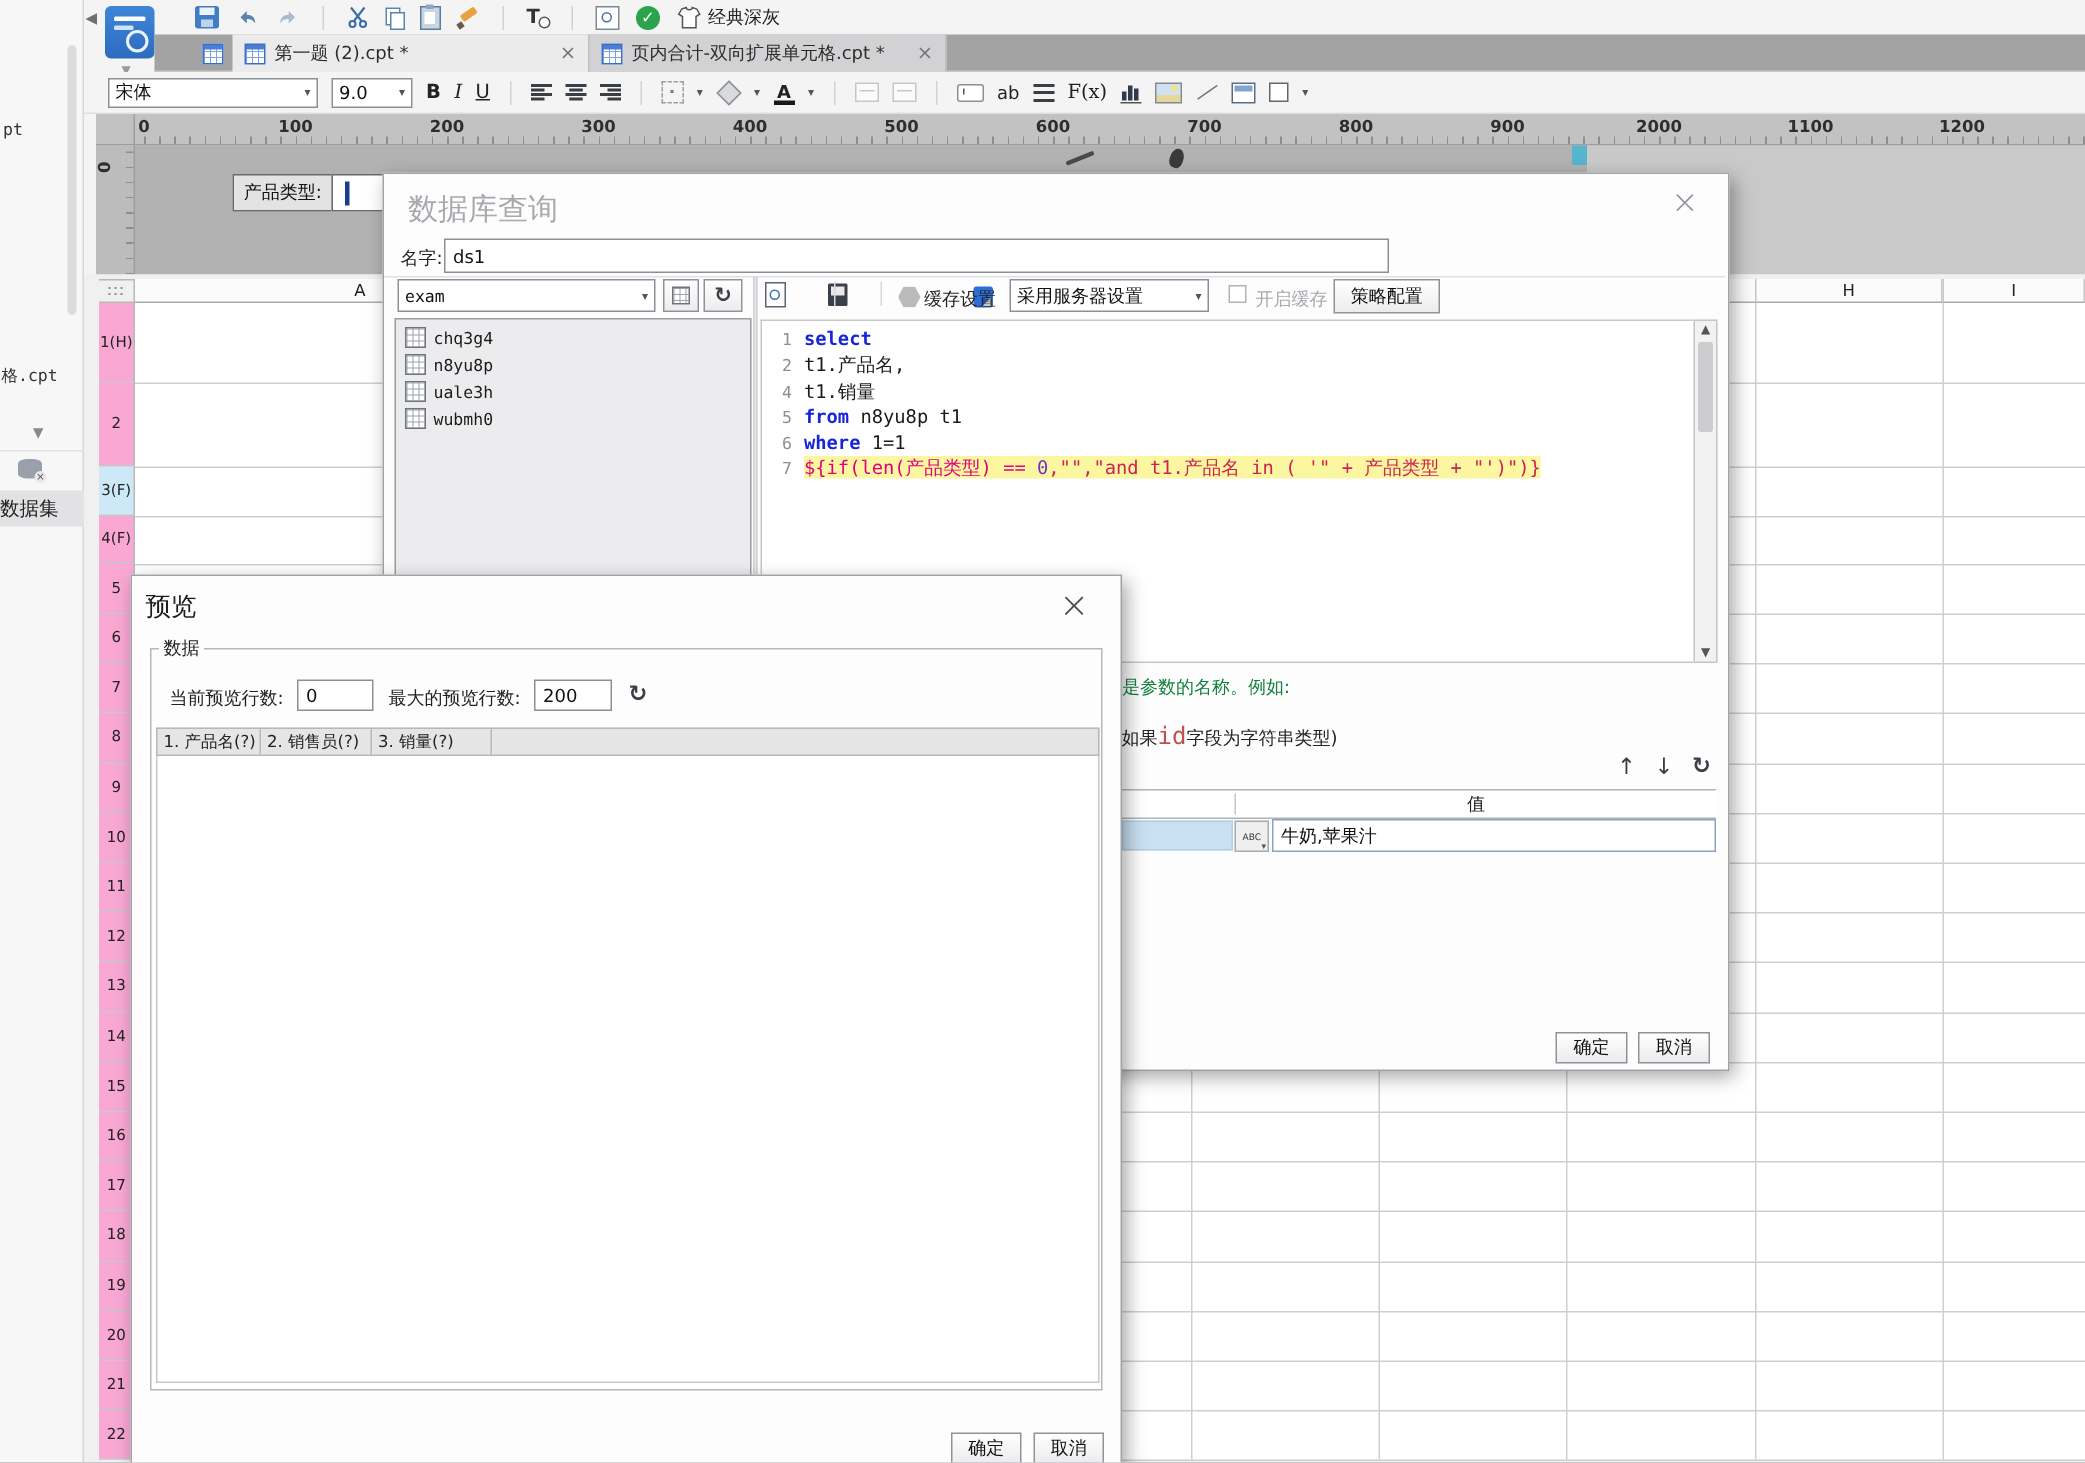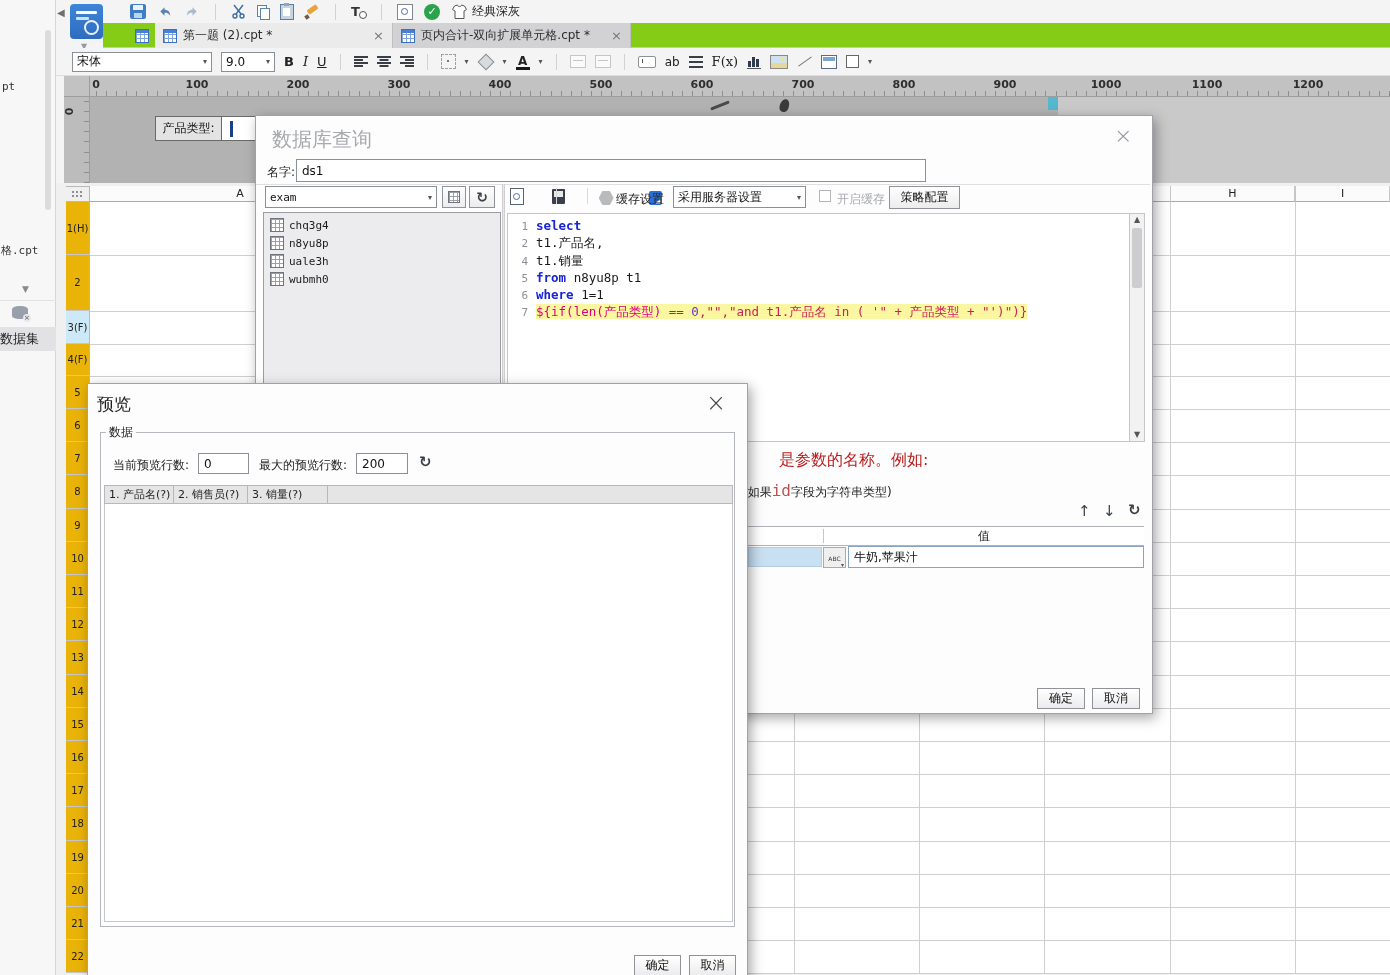--- a/index.html
+++ b/index.html
@@ -67,21 +67,21 @@
 .ic-dbx::after{content:"×";position:absolute;right:-3px;bottom:-3px;width:8px;height:8px;background:#e8e8e8;border-radius:50%;color:#555;font-size:7px;line-height:8px;text-align:center;}
 .ic-refresh{font-size:14px;color:#3a3f45;font-weight:bold;line-height:1;}
 .caret{font-size:8px;color:#555;}
 
 .tbox{background:#fff;border:1px solid #8a9097;box-sizing:border-box;display:flex;align-items:center;padding:0 5px;font-size:12px;color:#111;}
 .combo{background:#fff;border:1px solid #8a9097;box-sizing:border-box;display:flex;align-items:center;padding:0 4px;font-size:12px;color:#111;justify-content:space-between;}
 .btn{background:linear-gradient(#ffffff,#ececee);border:1px solid #8f9296;box-sizing:border-box;display:flex;align-items:center;justify-content:center;font-size:12px;color:#111;cursor:default;}
 .dialog{position:absolute;background:#fdfdfe;border:1px solid #9fa3a8;box-shadow:3px 4px 12px rgba(0,0,0,.35);}
 .dlg-close{font-size:22px;color:#8f959b;line-height:1;font-weight:300;}
 
-.rowhdr{position:absolute;left:66px;width:24px;box-sizing:border-box;background:#eab308;border-bottom:1px solid #c6c6c8;border-right:1px solid #b8b8ba;
+.rowhdr{position:absolute;left:66px;width:24px;box-sizing:border-box;background:#f9a8d4;border-bottom:1px solid #c6c6c8;border-right:1px solid #b8b8ba;
         font-size:10px;color:#222;display:flex;align-items:center;justify-content:center;}
 .gline{position:absolute;background:#cfcfd1;}
 .colcell{position:absolute;top:186px;height:16px;font-size:11px;color:#222;display:flex;align-items:center;justify-content:center;box-sizing:border-box;}
 
 .sqlline{white-space:pre;font-family:"DejaVu Sans Mono","Liberation Mono",monospace;font-size:12.5px;line-height:16.3px;}
 .sqlnum{display:inline-block;width:16px;text-align:right;color:#8a8f95;margin-right:8px;font-size:11px;}
 .kw{color:#1824d8;font-weight:bold;}
 .plain{color:#1a1a1a;}
 .mag{color:#e0007f;}
 .pur{color:#7030d0;}
@@ -171,21 +171,21 @@
         <span class="ic ic-check">✓</span>
       </span>
       <span class="flexc">
         <svg width="17" height="16" viewBox="0 0 16 16">
           <path d="M3 2 L6 1 C6 3 10 3 10 1 L13 2 L15 5.5 L12.5 7 L12.5 14.5 L3.5 14.5 L3.5 7 L1 5.5 Z" fill="#fff" stroke="#555" stroke-width="1"></path>
         </svg>
         <span style="margin-left:4px;font-size:12px;color:#222;">经典深灰</span>
       </span>
     </div>
 
-  <div class="abs" style="left:103px;top:23px;width:1287px;height:25px;background:#84cc16;border-bottom:1px solid #c8c8ca;box-sizing:border-box;">
+  <div class="abs" style="left:103px;top:23px;width:1287px;height:25px;background:#a3a3a3;border-bottom:1px solid #c8c8ca;box-sizing:border-box;">
     <span class="ic ic-grid blue abs" style="left:32px;top:6px;"></span>
     <div id="tabbar" class="abs" style="left:52px;top:0;height:25px;">
         <div class="flexc" style="position: absolute; left: 0px; top: 0px; width: 238px; height: 25px; padding: 0px; box-sizing: border-box; background: rgb(235, 235, 236); border-right: 1px solid rgb(192, 192, 194); gap: 6px;">
           <span class="ic ic-grid blue" style="margin-left:8px;"></span>
           <span style="font-size:12px;color:#2c2c2c;white-space:nowrap;overflow:hidden;flex:1;">第一题 (2).cpt *</span>
           <span style="color:#777;font-size:13px;margin-right:8px;">×</span>
         </div>
         <div class="flexc" style="position: absolute; left: 238px; top: 0px; width: 238px; height: 25px; padding: 0px; box-sizing: border-box; background: rgb(210, 210, 212); border-right: 1px solid rgb(192, 192, 194); gap: 6px;">
           <span class="ic ic-grid blue" style="margin-left:8px;"></span>
           <span style="font-size:12px;color:#2c2c2c;white-space:nowrap;overflow:hidden;flex:1;">页内合计-双向扩展单元格.cpt *</span>
@@ -259,21 +259,21 @@
       <span class="rlabel" style="left: 6px;">0</span>
       <span class="rlabel" style="left: 107px;">100</span>
       <span class="rlabel" style="left: 208px;">200</span>
       <span class="rlabel" style="left: 309px;">300</span>
       <span class="rlabel" style="left: 410px;">400</span>
       <span class="rlabel" style="left: 511px;">500</span>
       <span class="rlabel" style="left: 612px;">600</span>
       <span class="rlabel" style="left: 713px;">700</span>
       <span class="rlabel" style="left: 814px;">800</span>
       <span class="rlabel" style="left: 915px;">900</span>
-      <span class="rlabel" style="left: 1016px;">1000</span>
+      <span class="rlabel" style="left: 1016px;">2000</span>
       <span class="rlabel" style="left: 1117px;">1100</span>
       <span class="rlabel" style="left: 1218px;">1200</span>
     </div>
   <div class="abs" style="left:64px;top:97px;width:26px;height:86px;background:#bcbcbd;border-right:1px solid #9d9d9f;box-sizing:border-box;
               background-image:repeating-linear-gradient(to bottom,#8e8e90 0,#8e8e90 1px,transparent 1px,transparent 10.1px);
               background-size:5px 100%;background-position:right 4px;background-repeat:no-repeat;">
     <span style="position:absolute;left:2px;top:8px;font-size:11px;font-weight:bold;color:#2e2e2e;transform:rotate(-90deg);">0</span>
   </div>
 
   <div class="abs" style="left:90px;top:97px;width:968px;height:86px;background:#b2b2b3;"></div>
@@ -420,21 +420,21 @@
         <div class="sqlline"><span class="sqlnum">6</span><span class="kw">where</span><span class="plain"> 1=1</span></div>
         <div class="sqlline"><span class="sqlnum">7</span><span class="hl"><span class="mag">${if(len(产品类型) == </span><span class="pur">0</span><span class="red">,"","and t1.产品名 in ( '" + 产品类型 + "')")}</span></span></div>
       </div>
     <div class="abs" style="left:873px;top:97px;width:16px;height:229px;background:#f2f2f3;border:1px solid #c6c6c8;box-sizing:border-box;">
       <div style="text-align:center;font-size:8px;color:#555;line-height:12px;">▲</div>
       <div style="position:absolute;left:2px;top:14px;width:10px;height:60px;background:#cdcdd0;border-radius:2px;"></div>
       <div style="position:absolute;bottom:0;width:100%;text-align:center;font-size:8px;color:#555;line-height:12px;">▼</div>
     </div>
 
     
-    <div class="abs" style="left:492px;top:334px;font-size:16px;color:#b91c1c;margin-left:31px;">是参数的名称。例如:</div>
+    <div class="abs" style="left:492px;top:334px;font-size:12px;color:#15803d;">是参数的名称。例如:</div>
     <div class="abs" style="left:487px;top:365px;font-size:12px;color:#222;">
       <span>(如果</span><span style="color:#c0504d;font-family:'DejaVu Sans Mono',monospace;font-size:16px;">id</span><span>字段为字符串类型)</span>
     </div>
     <div class="abs" style="left:822px;top:386px;font-size:15px;color:#3a3f45;">↑</div>
     <div class="abs" style="left:847px;top:386px;font-size:15px;color:#3a3f45;">↓</div>
     <div class="abs ic-refresh" style="left:872px;top:387px;font-size:15px;">↻</div>
 
     <div class="abs" style="left:491px;top:410px;width:397px;height:20px;background:#fff;border-top:1px solid #b0b3b8;border-bottom:1px solid #b0b3b8;box-sizing:border-box;">
       <div style="position:absolute;left:76px;top:2px;bottom:2px;width:1px;background:#c6c6c8;"></div>
       <div style="position:absolute;left:77px;width:320px;top:0;height:18px;display:flex;align-items:center;justify-content:center;font-size:12px;color:#222;">值</div>

